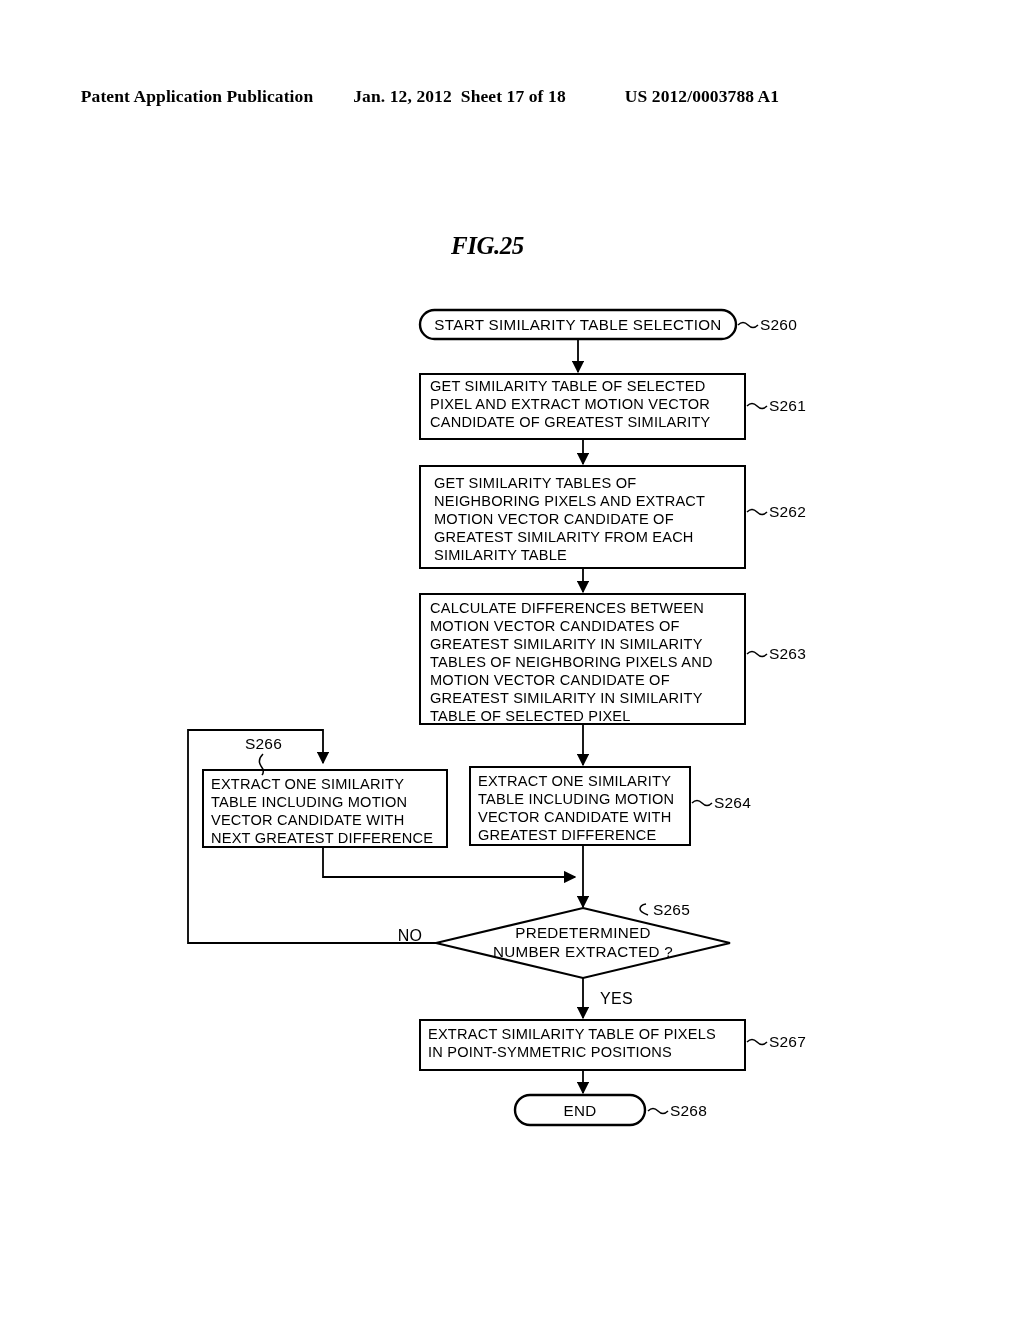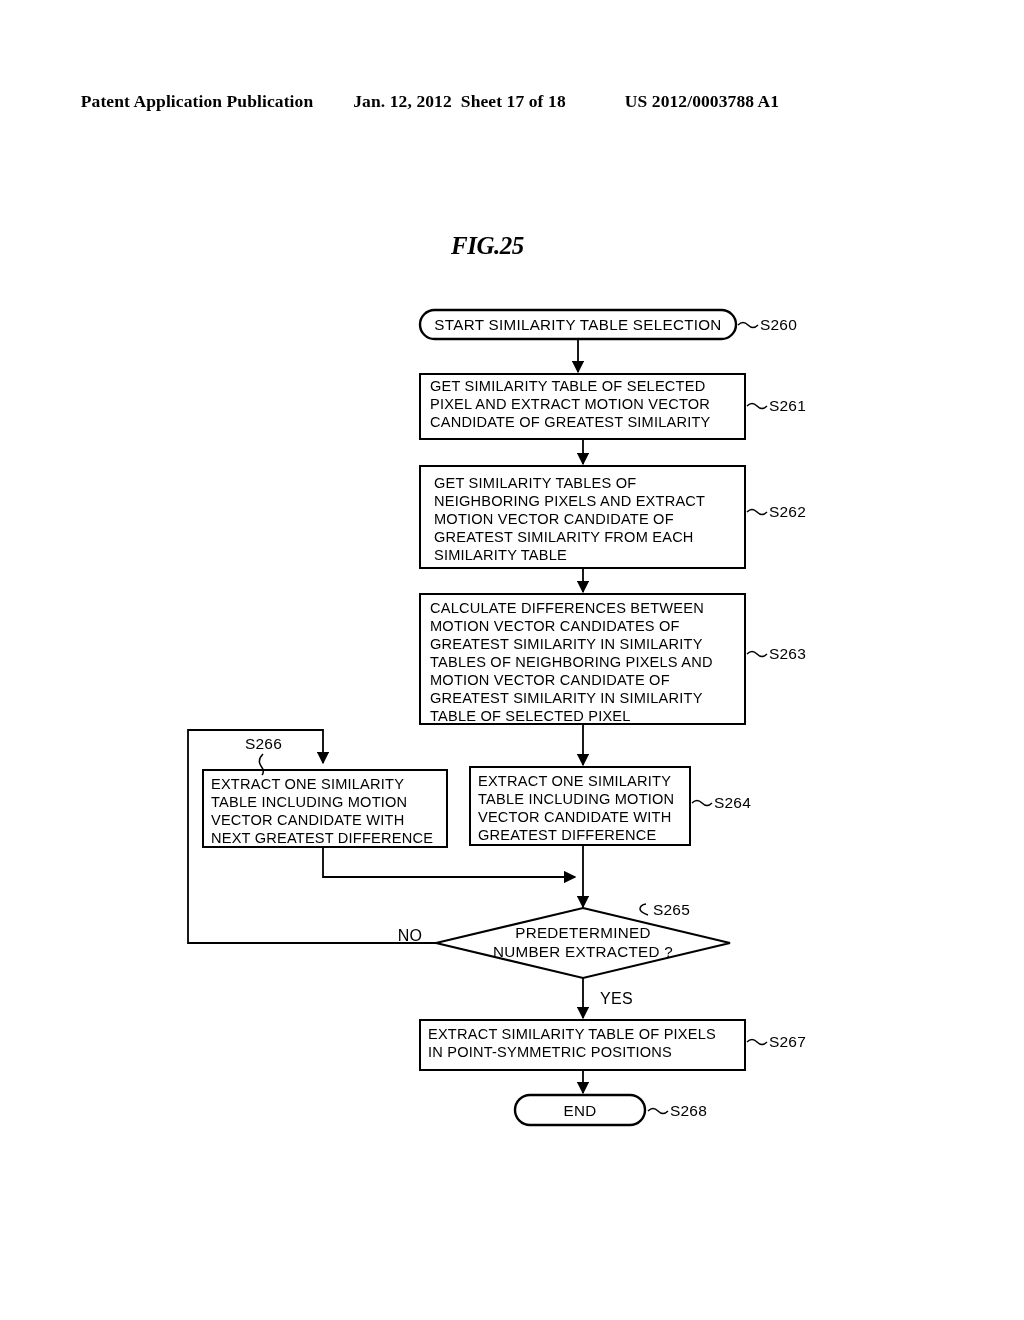--- a/index.html
+++ b/index.html
@@ -27,21 +27,21 @@
 
   
   #header {
     position: absolute;
     top: 86px;
     left: 0;
     width: 860px;
     height: 26px;
     display: flex;
     justify-content: center;
-    align-items: flex-end;
+    align-items: flex-start;
     font-family: "Liberation Serif", serif;
     font-weight: bold;
     font-size: 17.5px;
     letter-spacing: 0.1px;
     white-space: nowrap;
   }
   #header .h-pub    { margin-right: 40px; }
   #header .h-date   { margin-right: 9px; }
   #header .h-sheet  { margin-right: 59px; }
   #header .h-number { }

